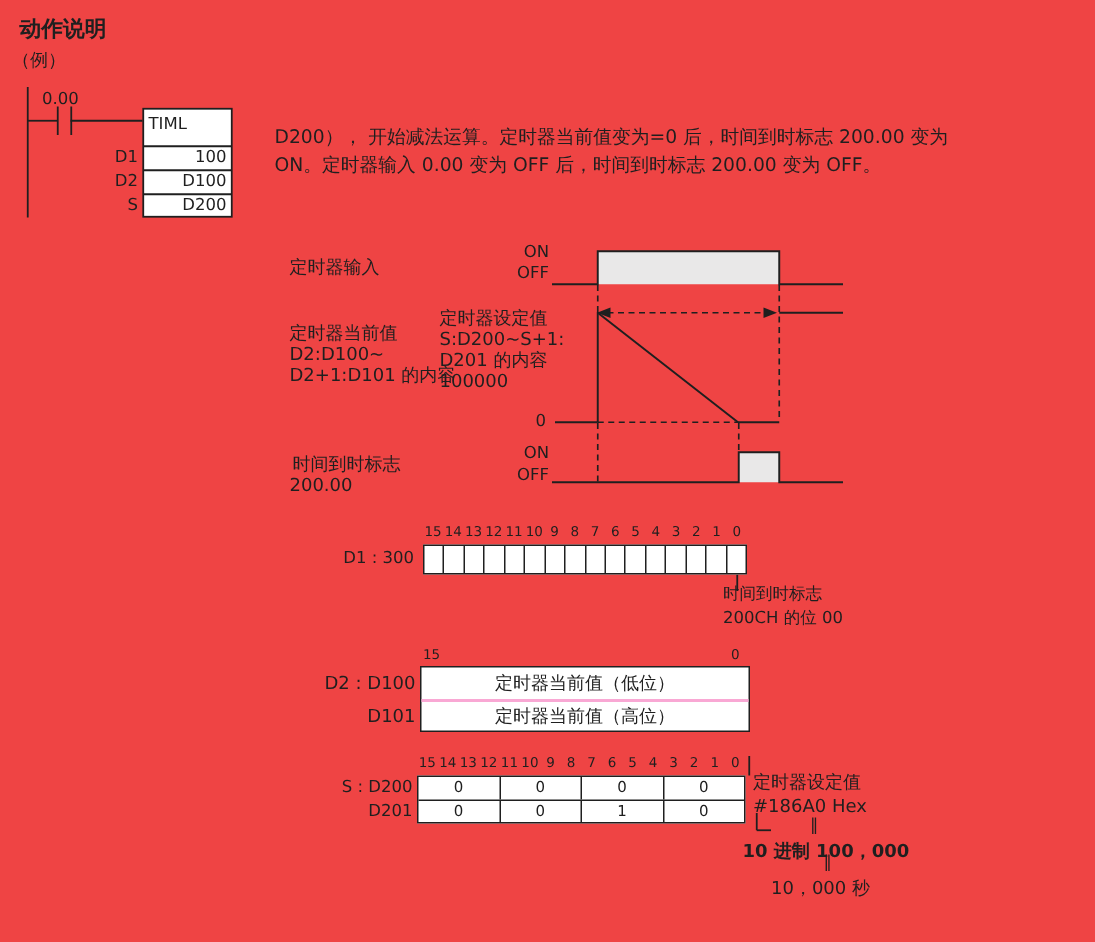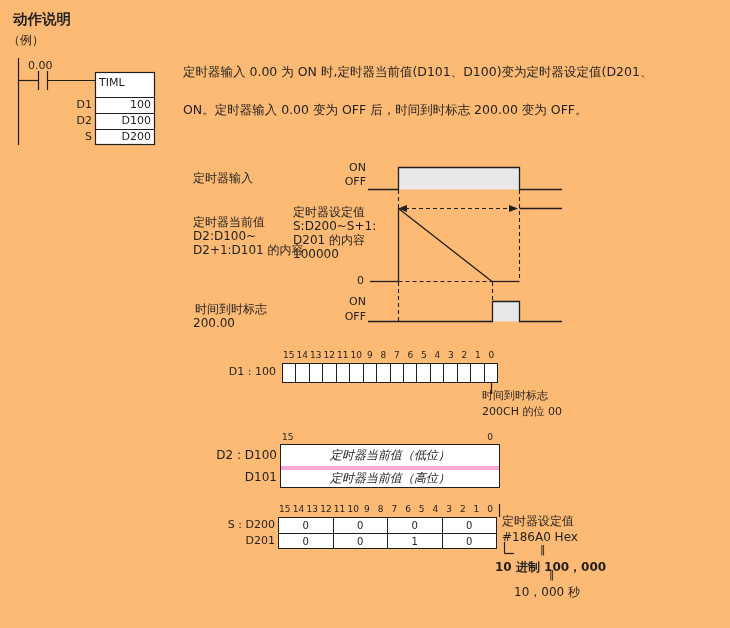--- a/index.html
+++ b/index.html
@@ -1,35 +1,35 @@
 <!DOCTYPE html>
 <html><head>
 <meta charset="utf-8">
 <style>
   html,body{margin:0;padding:0;background:#fff;}
-  #page{position:relative;width:730px;height:628px;background:#fdba74;
+  #page{position:relative;width:730px;height:628px;background:#ef4444;
         font-family:"DejaVu Sans",sans-serif;color:#1f1f1f;overflow:hidden;}
   .abs{position:absolute;white-space:nowrap;}
   .t12{font-size:12px;line-height:14px;}
   .t125{font-size:12.5px;line-height:19px;}
   .t11{font-size:11px;line-height:12px;}
   .t9{font-size:9px;line-height:10px;}
   .title{font-size:14.5px;font-weight:bold;}
   .right{text-align:right;}
   .center{text-align:left;}
   svg{position:absolute;left:0;top:0;}
   
   .bitrow{position:absolute;display:flex;box-sizing:border-box;border:1.2px solid #1f1f1f;background:#fff;}
   .bitcell{flex:1;border-right:1px solid #1f1f1f;}
   .bitcell:last-child{border-right:none;}
   .bithdr{position:absolute;display:flex;}
   .bithdr span{flex:1;text-align:center;font-size:9px;line-height:10px;color:#1f1f1f;}
   .wordtbl{position:absolute;box-sizing:border-box;border:1.2px solid #1f1f1f;background:#fff;}
   .wordrow{box-sizing:border-box;display:flex;align-items:center;justify-content:center;font-size:12px;}
-  .wordrow + .wordrow{border-top:4px solid #f9a8d4;}
+  .wordrow + .wordrow{border-top:2px solid #f9a8d4;}
   .grprow{box-sizing:border-box;display:flex;}
   .grprow + .grprow{border-top:1px solid #1f1f1f;}
   .grpcell{flex:1;border-right:1px solid #1f1f1f;display:flex;align-items:center;justify-content:center;
            font-size:10px;}
   .grpcell:last-child{border-right:none;}
 </style>
 </head>
 <body>
 
 <div id="page">
@@ -89,21 +89,21 @@
 
   <div class="abs t11 center" style="left:28px;top:60px;width:28px;">0.00</div>
   <div class="abs t11" style="left:99px;top:77px;">TIML</div>
   <div class="abs t11 right" style="left:70px;top:99px;width:22px;">D1</div>
   <div class="abs t11 right" style="left:70px;top:115px;width:22px;">D2</div>
   <div class="abs t11 right" style="left:70px;top:131px;width:22px;">S</div>
   <div class="abs t11 right" style="left:100px;top:99px;width:51px;">100</div>
   <div class="abs t11 right" style="left:100px;top:115px;width:51px;">D100</div>
   <div class="abs t11 right" style="left:100px;top:131px;width:51px;">D200</div>
 
-  <div class="abs t125" style="left:183px;top:62px;">定时器输入 0.00 为 ON 时,定时器当前值(D101、D100)变为定时器设定值(D201、</div>
+  <div class="abs t125" style="left:183px;top:81px;">D200）， 开始减法运算。定时器当前值变为=0 后，时间到时标志 200.00 变为</div>
   <div class="abs t125" style="left:183px;top:100px;">ON。定时器输入 0.00 变为 OFF 后，时间到时标志 200.00 变为 OFF。</div>
 
   <div class="abs t12" style="left:193px;top:171px;">定时器输入</div>
   <div class="abs t11 right" style="left:340px;top:162px;width:26px;">ON</div>
   <div class="abs t11 right" style="left:340px;top:176px;width:26px;">OFF</div>
 
   <div class="abs t12" style="left:193px;top:215px;">定时器当前值</div>
   <div class="abs t12" style="left:193px;top:229px;">D2:D100~</div>
   <div class="abs t12" style="left:193px;top:243px;">D2+1:D101 的内容</div>
 
@@ -130,21 +130,21 @@
       <span>8</span>
       <span>7</span>
       <span>6</span>
       <span>5</span>
       <span>4</span>
       <span>3</span>
       <span>2</span>
       <span>1</span>
       <span>0</span>
   </div>
-  <div class="abs t11 right" style="left:210px;top:366px;width:66px;">D1 : 100</div>
+  <div class="abs t11 right" style="left:210px;top:366px;width:66px;">D1 : 300</div>
   <div class="bitrow" style="left:282px;top:363px;width:216px;height:20px;">
     <div class="bitcell"></div>
       <div class="bitcell"></div>
       <div class="bitcell"></div>
       <div class="bitcell"></div>
       <div class="bitcell"></div>
       <div class="bitcell"></div>
       <div class="bitcell"></div>
       <div class="bitcell"></div>
       <div class="bitcell"></div>
@@ -156,21 +156,21 @@
       <div class="bitcell"></div>
       <div class="bitcell"></div>
   </div>
   <div class="abs t11" style="left:482px;top:390px;">时间到时标志</div>
   <div class="abs t11" style="left:482px;top:406px;">200CH 的位 00</div>
 
   <div class="abs t9" style="left:282px;top:432px;">15</div>
   <div class="abs t9 right" style="left:481px;top:432px;width:12px;">0</div>
   <div class="abs t12 right" style="left:195px;top:448px;width:82px;">D2 : D100</div>
   <div class="abs t12 right" style="left:195px;top:470px;width:82px;">D101</div>
-  <div class="wordtbl" style="left:280px;top:444px;width:220px;font-style:italic;">
+  <div class="wordtbl" style="left:280px;top:444px;width:220px;">
     <div class="wordrow" style="height:21px;">定时器当前值（低位）</div>
     <div class="wordrow" style="height:21px;">定时器当前值（高位）</div>
   </div>
 
   <div class="bithdr" style="left:278px;top:504px;width:219px;">
     <span>15</span>
       <span>14</span>
       <span>13</span>
       <span>12</span>
       <span>11</span>

